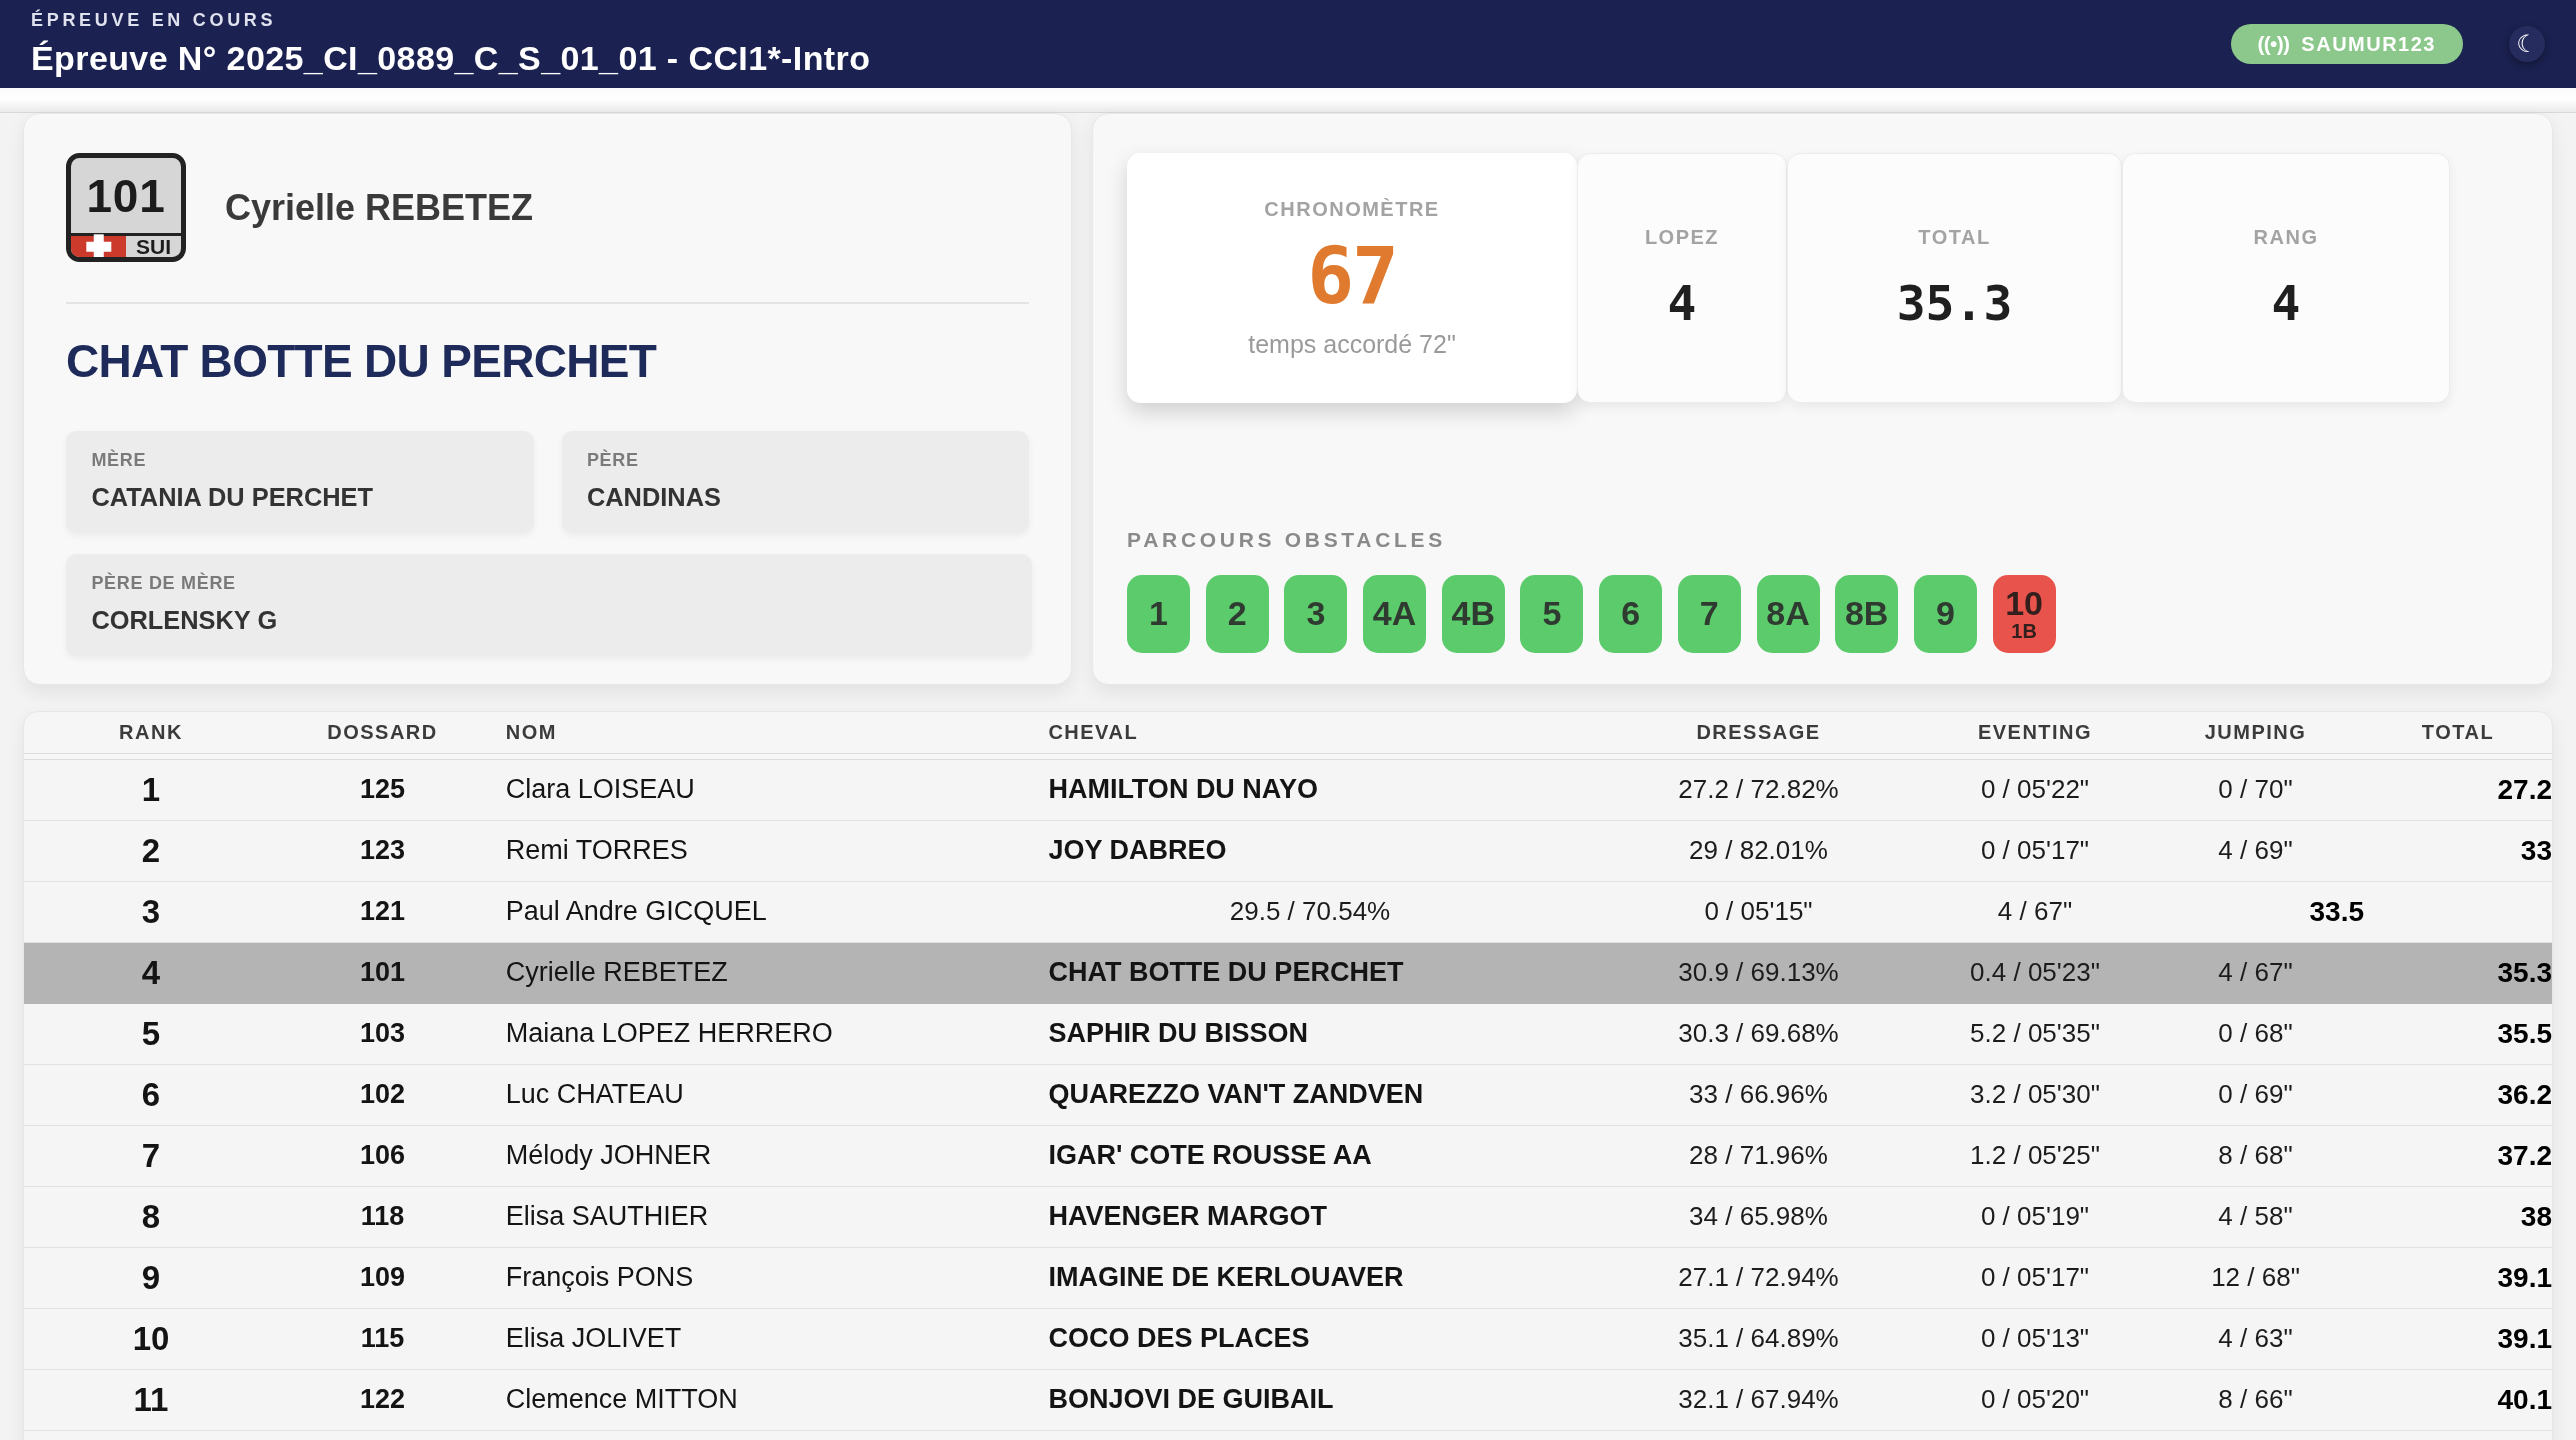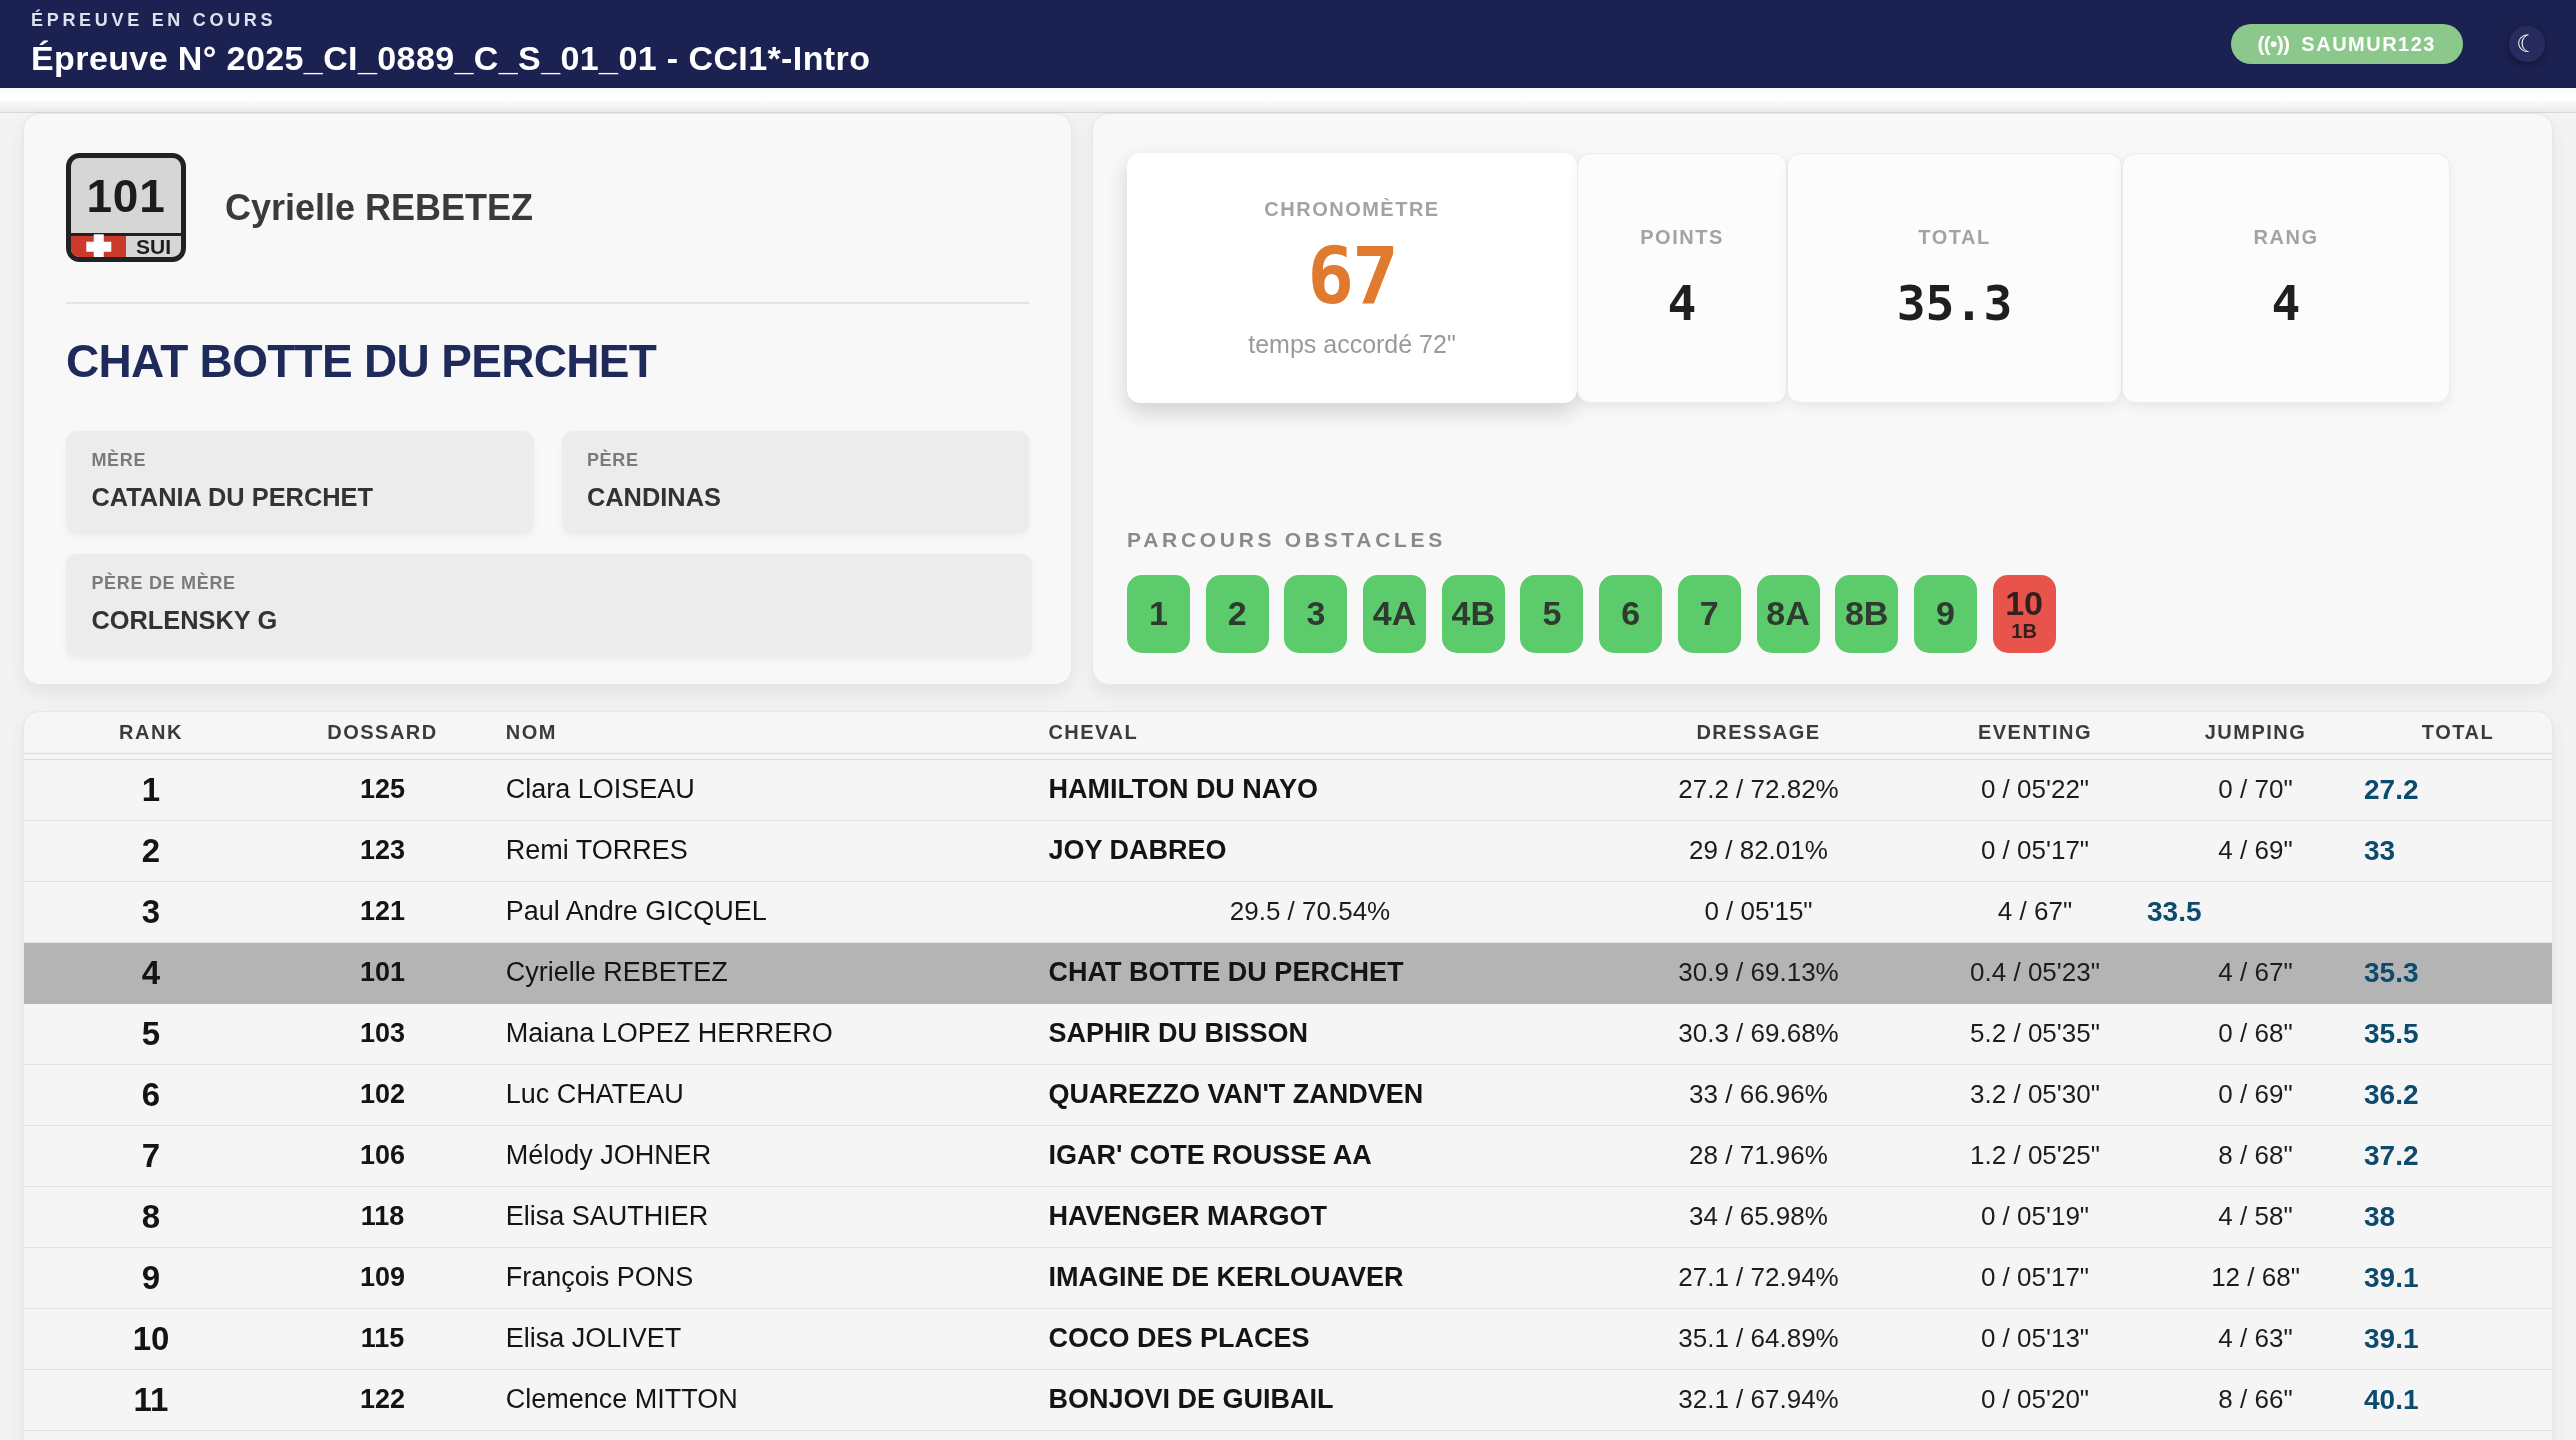--- a/index.html
+++ b/index.html
@@ -86,21 +86,21 @@
   .table-head .th { font-size:20px; font-weight:700; color:#3b3b3b; letter-spacing:1.5px; }
   .rows { border-top:1.5px solid #dcdcdc; margin-top:4.5px; }
   .t-row { height:61px; border-bottom:1.5px solid #e1e1e1; background:#f5f5f5; cursor:pointer; }
   .t-row.hl { background:#b4b4b4; border-bottom-color:#b4b4b4; }
   .cell-c { text-align:center; }
   .c-rank { font-size:33px; font-weight:600; color:#141414; text-align:center; }
   .c-dossard { font-size:27px; font-weight:700; color:#141414; text-align:center; }
   .c-nom { font-size:27px; font-weight:400; color:#141414; padding-left:18.7px; }
   .c-cheval { font-size:27px; font-weight:700; color:#141414; padding-left:22.4px; }
   .c-num { font-size:26px; font-weight:400; color:#1c1c1c; text-align:center; }
-  .c-total { font-size:28px; font-weight:700; color:#0c4a6e; text-align:left; }
+  .c-total { font-size:28px; font-weight:700; color:#000000; text-align:right; }
 </style>
 </head>
 <body>
 
 <div class="navbar">
   <div class="nav-eyebrow">ÉPREUVE EN COURS</div>
   <div class="nav-title">Épreuve N° 2025_CI_0889_C_S_01_01 - CCI1*-Intro</div>
   <div class="nav-right">
     <div class="pill">
       <span class="b-icon">((•))</span>
@@ -149,21 +149,21 @@
     </div>
 
     <div class="card stats-card">
       <div class="stat-cards-row">
         <div class="stat-card chrono-card">
           <div class="stat-label">CHRONOMÈTRE</div>
           <div class="chrono-value">67</div>
           <div class="chrono-sub">temps accordé 72"</div>
         </div>
         <div class="stat-card mini-card w1">
-          <div class="stat-label">POINTS</div>
+          <div class="stat-label">LOPEZ</div>
           <div class="stat-value">4</div>
         </div>
         <div class="stat-card mini-card w2">
           <div class="stat-label">TOTAL</div>
           <div class="stat-value">35.3</div>
         </div>
         <div class="stat-card mini-card w3">
           <div class="stat-label">RANG</div>
           <div class="stat-value">4</div>
         </div>

